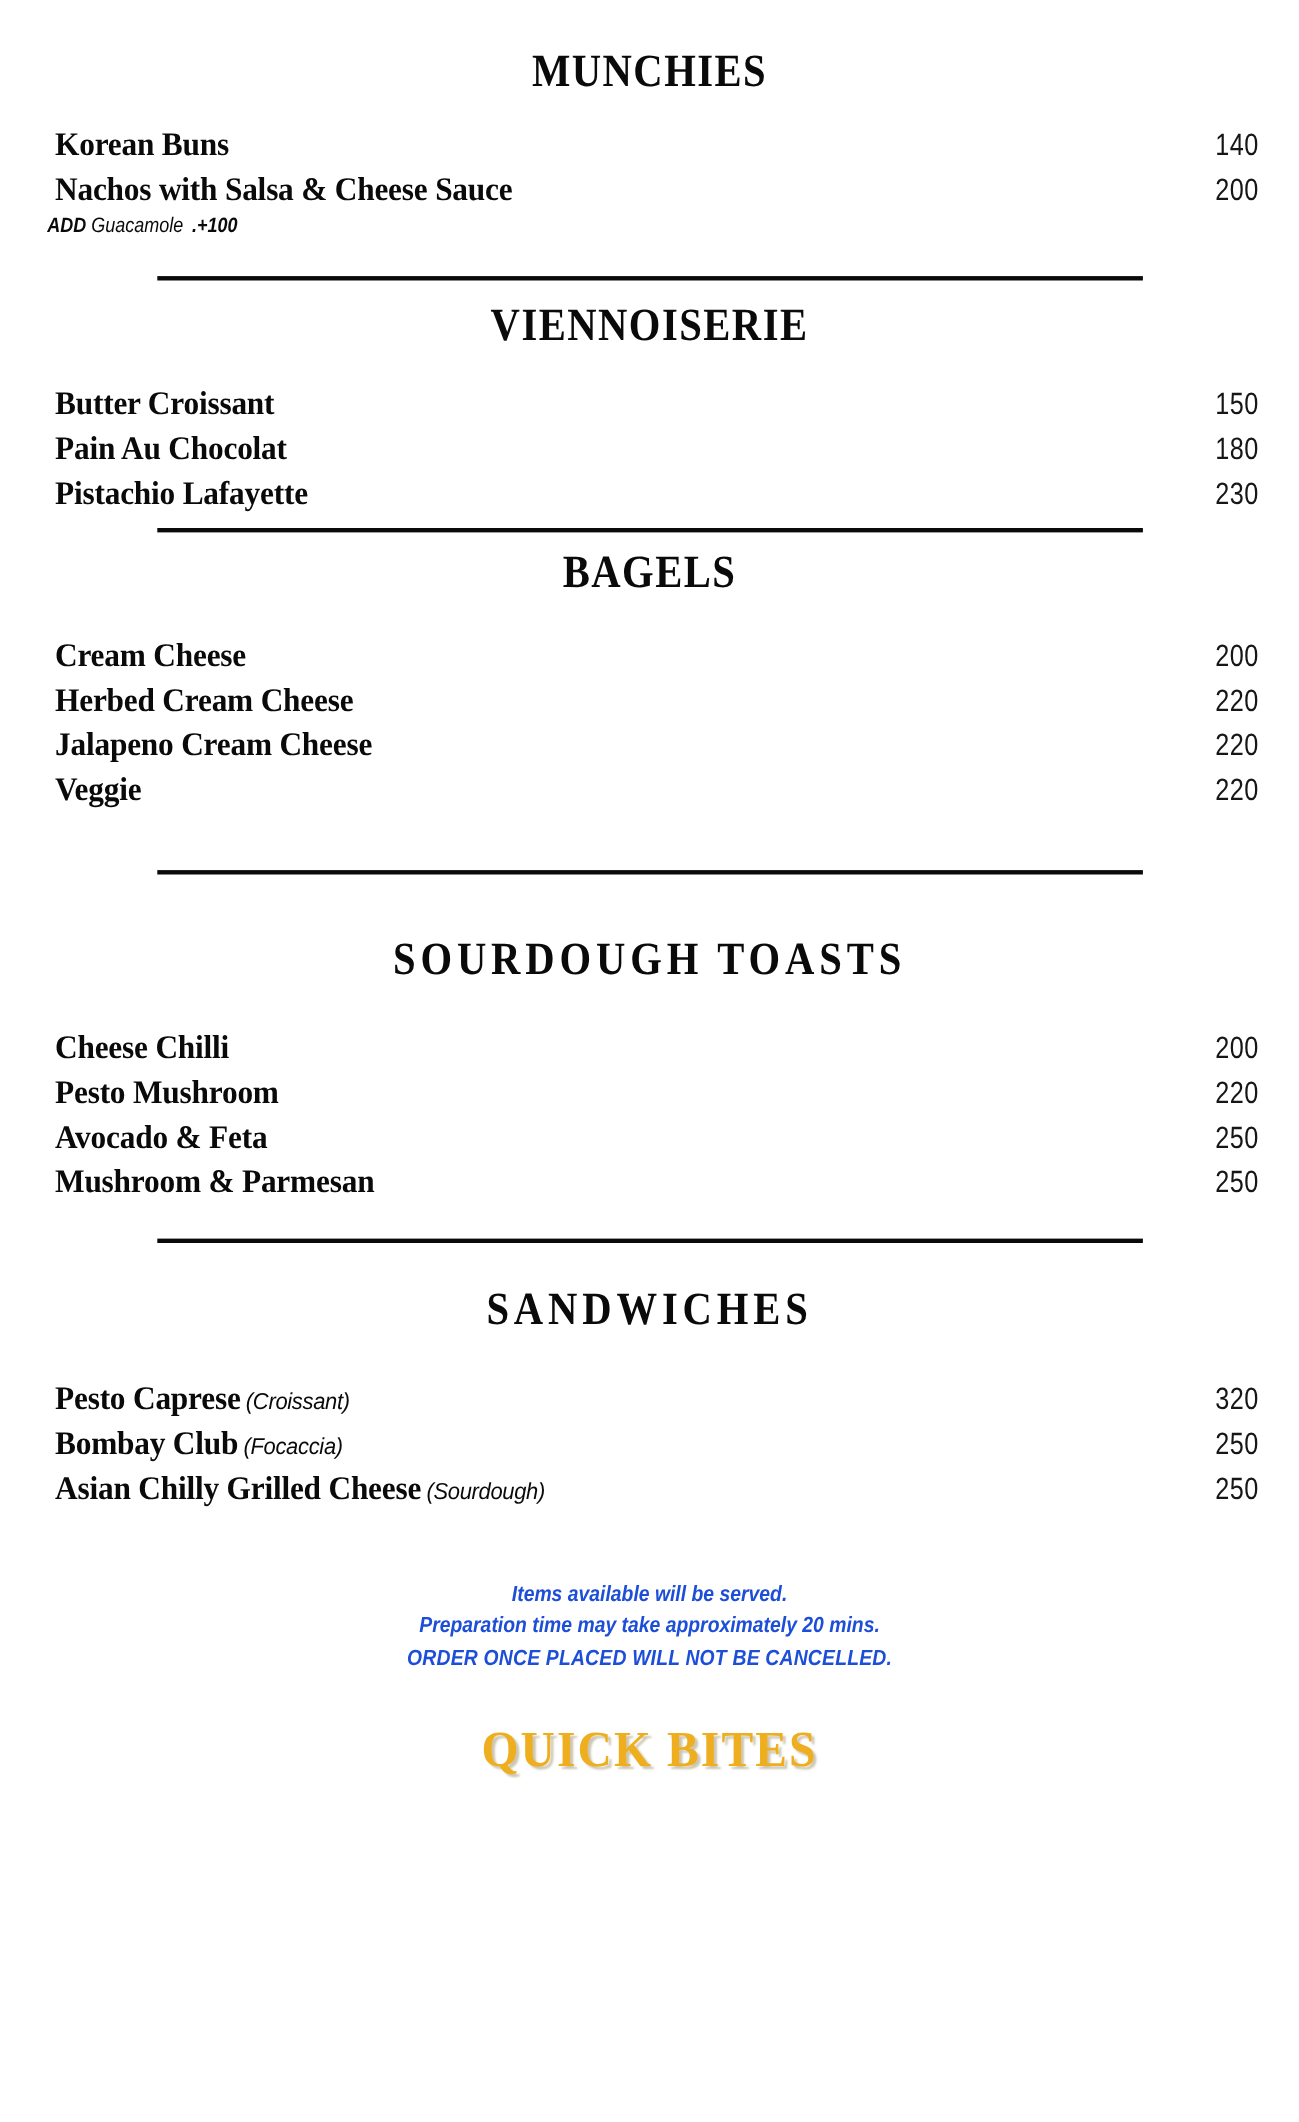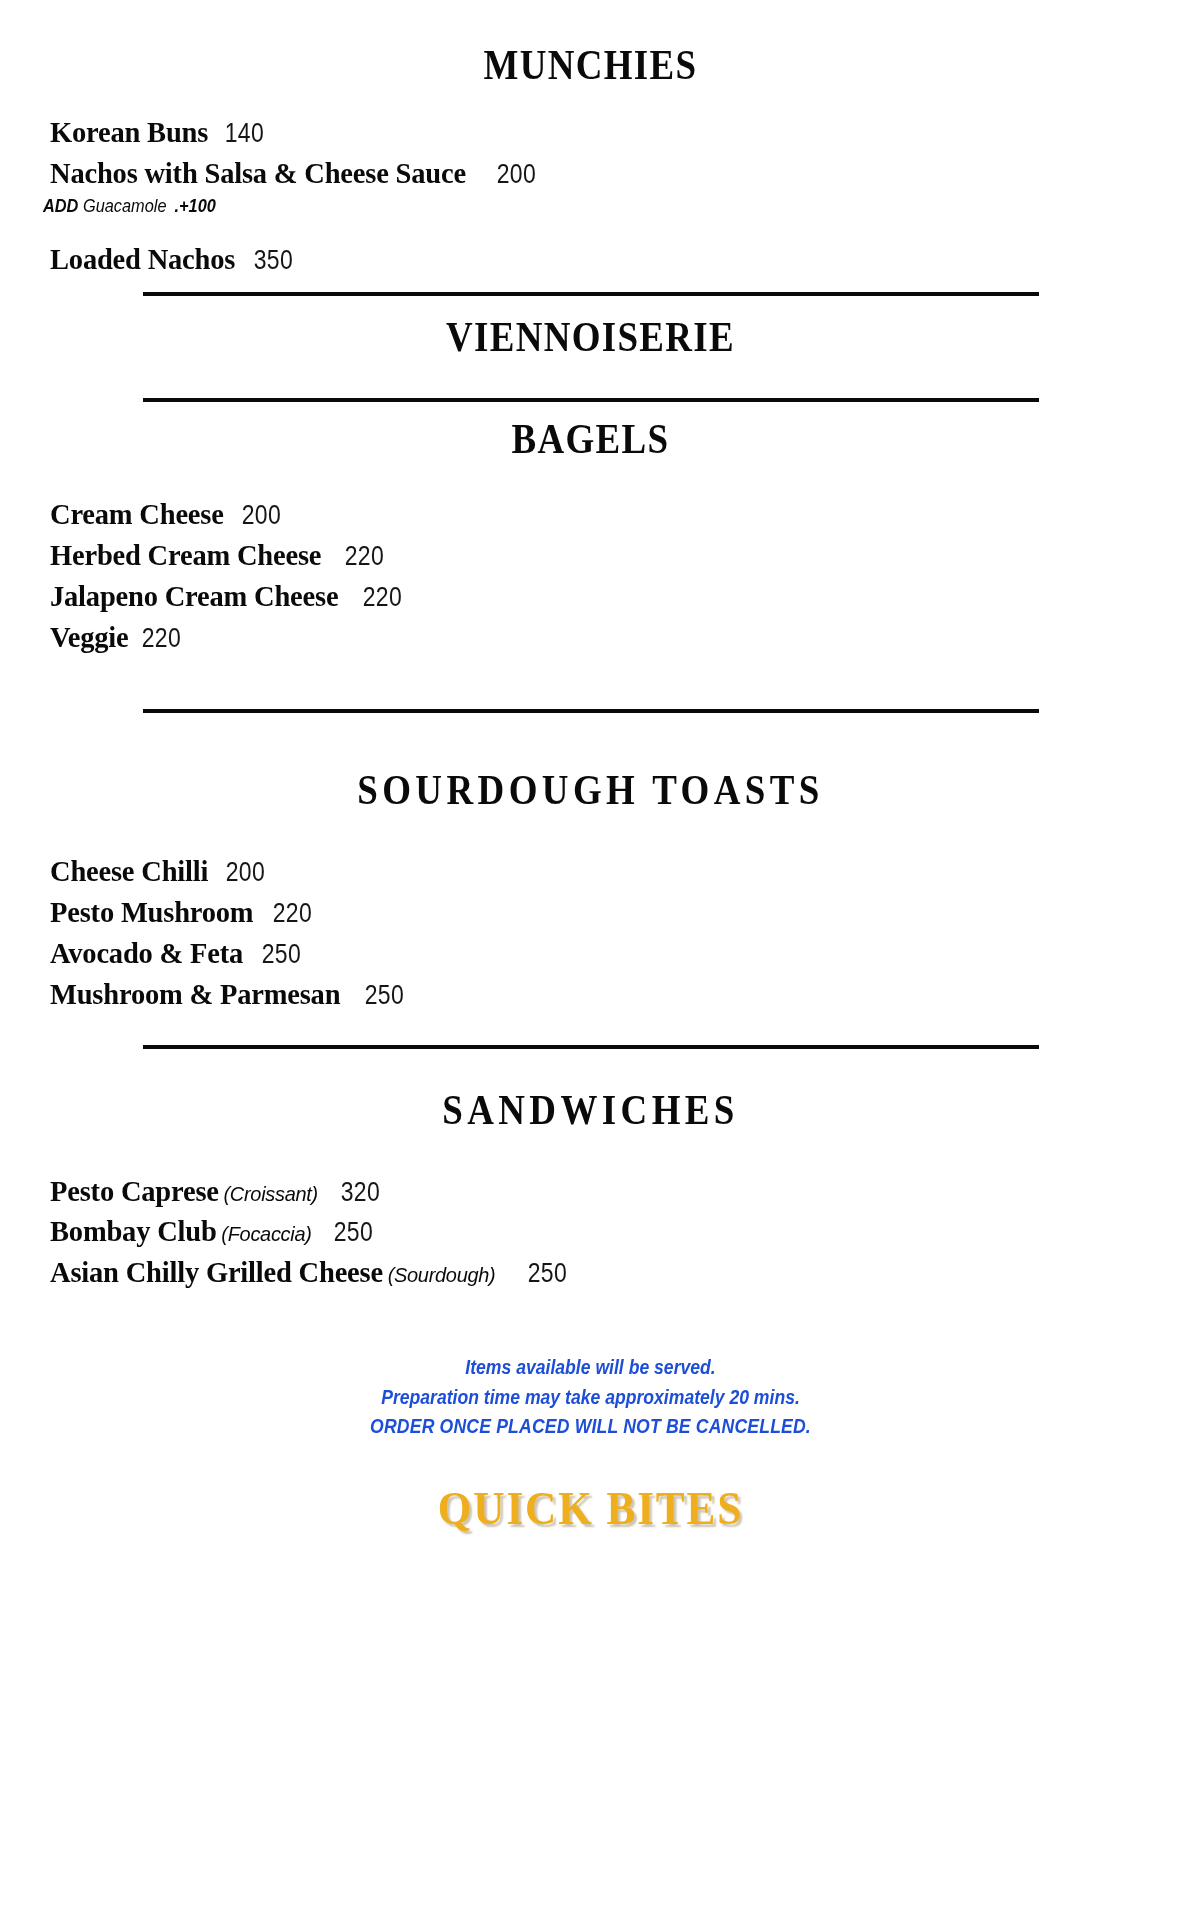--- a/index.html
+++ b/index.html
@@ -49,20 +49,21 @@
   
   .items {
     margin: 0;
     padding: 0;
     list-style: none;
   }
 
   .item-row {
     display: flex;
     align-items: baseline;
+    justify-content: space-between;
     padding: 0 37px 0 50px;
     box-sizing: border-box;
     width: 100%;
   }
 
   .item-name {
     font-family: "Liberation Serif", "DejaVu Serif", serif;
     font-weight: bold;
     font-size: 30px;
     line-height: 1.36;
@@ -195,33 +196,41 @@
       <span class="item-name">Nachos with Salsa &amp; Cheese Sauce</span>
       <span class="item-price">200</span>
     </li>
   </ul>
   <div class="addon-line">
     <span class="addon-label">ADD</span>
     <span class="addon-item">Guacamole</span>
     <span class="addon-price">.+100</span>
   </div>
   <div class="sp-22"></div>
-  <ul class="items">
-    <li class="item-row">
-      <span class="item-name">Loaded Nachos</span>
-      <span class="item-price">350</span>
-    </li>
-  </ul>
   <div class="sp-12"></div>
   <hr class="divider">
 
   <div class="sp-20"></div>
   <div class="section-heading">VIENNOISERIE</div>
   <div class="sp-30"></div>
 
+  <ul class="items">
+    <li class="item-row">
+      <span class="item-name">Butter Croissant</span>
+      <span class="item-price">150</span>
+    </li>
+    <li class="item-row">
+      <span class="item-name">Pain Au Chocolat</span>
+      <span class="item-price">180</span>
+    </li>
+    <li class="item-row">
+      <span class="item-name">Pistachio Lafayette</span>
+      <span class="item-price">230</span>
+    </li>
+  </ul>
   <div class="sp-10"></div>
   <hr class="divider">
 
   <div class="sp-16"></div>
   <div class="section-heading">BAGELS</div>
   <div class="sp-34"></div>
 
   <ul class="items">
     <li class="item-row">
       <span class="item-name">Cream Cheese</span>

